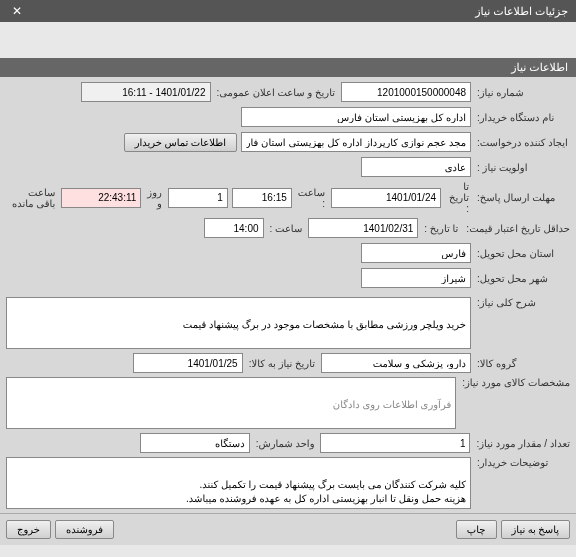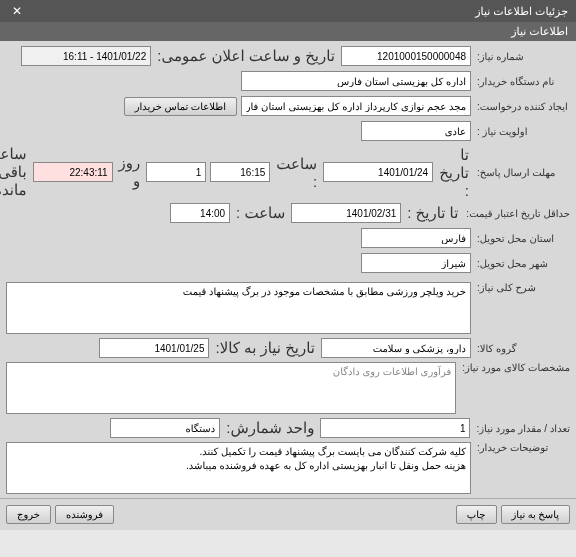--- a/index.html
+++ b/index.html
@@ -31,20 +31,21 @@
 .close-x {
   font-size: 12px;
   cursor: pointer;
   padding: 0 4px;
 }
 .section-header {
   background: #666;
   color: #fff;
   padding: 3px 8px;
   font-size: 11px;
+  margin-top: 36px;
 }
 .form-body {
   background: #d8d8d8;
   padding: 4px 6px;
   display: flex;
   flex-direction: column;
   gap: 3px;
 }
 .row {
   display: flex;
@@ -54,40 +55,40 @@
 }
 .label {
   color: #333;
   font-size: 10px;
   min-width: 95px;
   text-align: left;
   padding-left: 2px;
 }
 .label-sm {
   color: #333;
-  font-size: 15px;
+  font-size: 10px;
   padding: 0 2px;
 }
 .field {
   background: #fff;
   border: 1px solid #888;
   padding: 2px 4px;
   font-size: 10px;
   height: 20px;
   line-height: 14px;
   font-family: Tahoma, Arial, sans-serif;
   direction: rtl;
 }
 .field-ro {
   background: #f0f0f0;
 }
 .field-desc {
   background: #fff;
   border: 1px solid #888;
-  padding: 2px 4px;
+  padding: 20px 4px;
   font-size: 10px;
   height: 52px;
   line-height: 14px;
   font-family: Tahoma, Arial, sans-serif;
   direction: rtl;
   flex: 1;
   overflow: hidden;
 }
 .button {
   background: linear-gradient(#f0f0f0,#d0d0d0);

